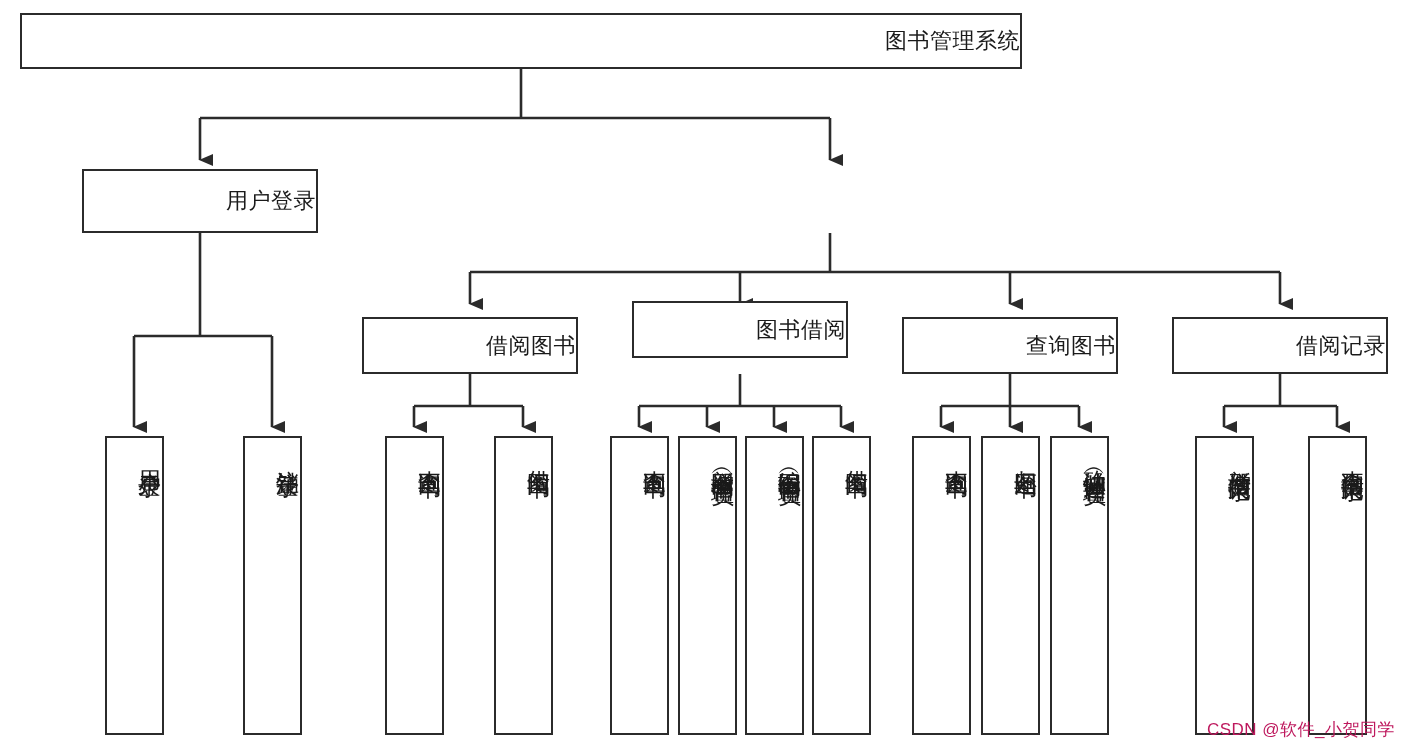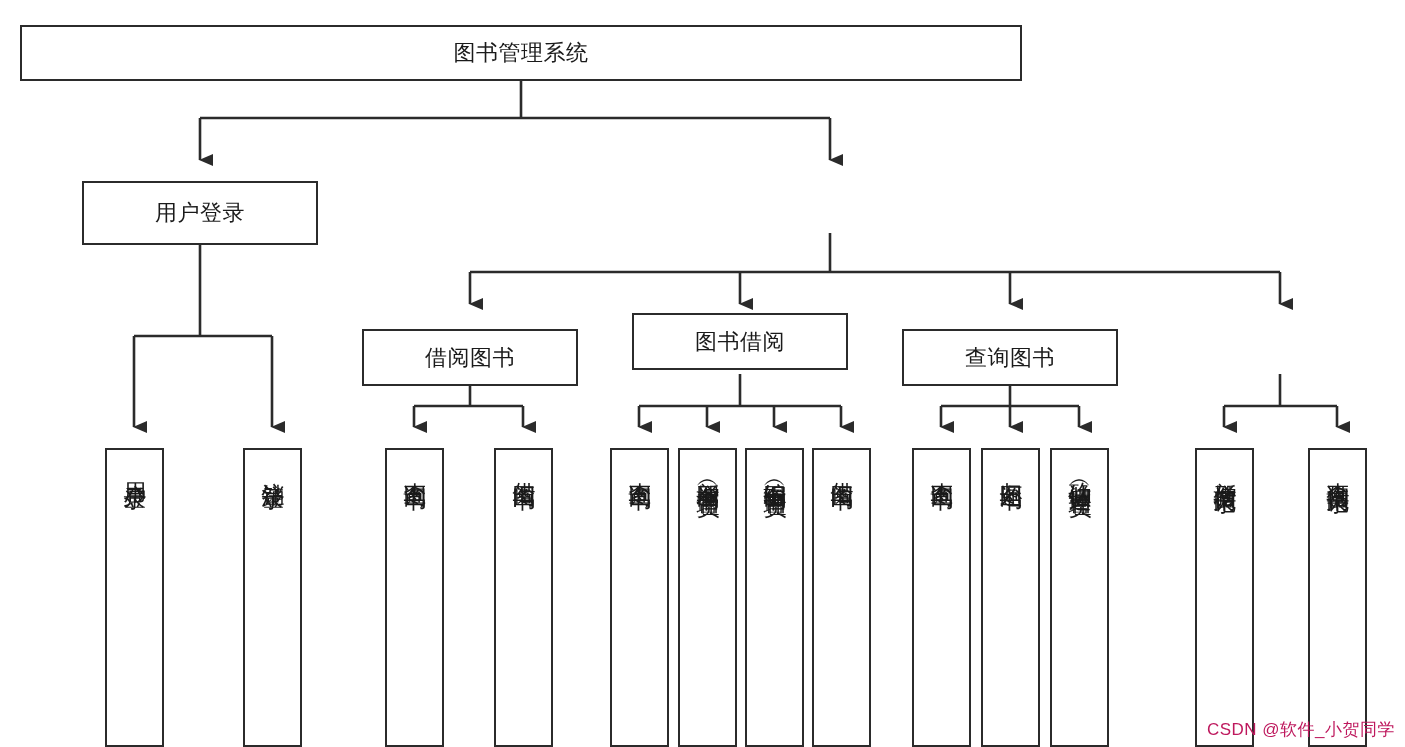--- a/index.html
+++ b/index.html
@@ -25,23 +25,22 @@
     height: 747px;
     pointer-events: none;
   }
   .node {
     position: absolute;
     box-sizing: border-box;
     border: 2px solid #2b2b2b;
     background: #ffffff;
     display: flex;
     align-items: center;
-    justify-content: center;
+    justify-content: flex-end;
     color: #1a1a1a;
-    margin-top: 12px;
   }
   .node .label {
     font-size: 22px;
     line-height: 1.05;
     letter-spacing: 0.5px;
     white-space: nowrap;
   }
   .node.vertical {
     align-items: flex-start;
     padding-top: 14px;
@@ -137,20 +136,23 @@
   </div>
 
   <div class="node" style="left:632px; top:301px; width:216px; height:57px;">
     <span class="label">图书借阅</span>
   </div>
 
   <div class="node" style="left:902px; top:317px; width:216px; height:57px;">
     <span class="label">查询图书</span>
   </div>
 
+  <div class="node" style="left:1172px; top:317px; width:216px; height:57px;">
+    <span class="label">借阅记录</span>
+  </div>
 
   <div class="node vertical" style="left:105px; top:436px; width:59px; height:299px;">
     <span class="label">用户登录</span>
   </div>
 
   <div class="node vertical" style="left:243px; top:436px; width:59px; height:299px;">
     <span class="label">注销登录</span>
   </div>
 
   <div class="node vertical" style="left:385px; top:436px; width:59px; height:299px;">

